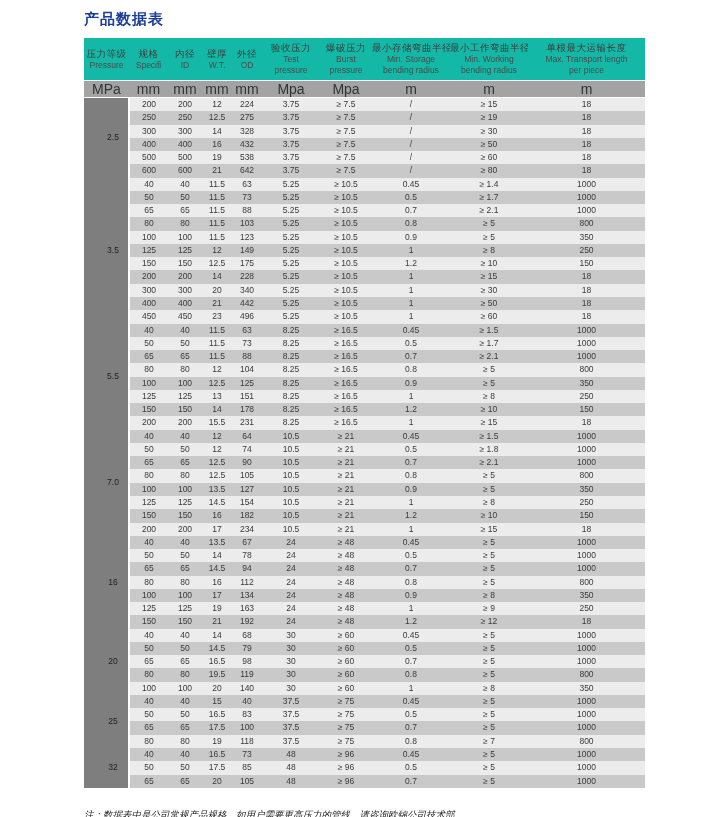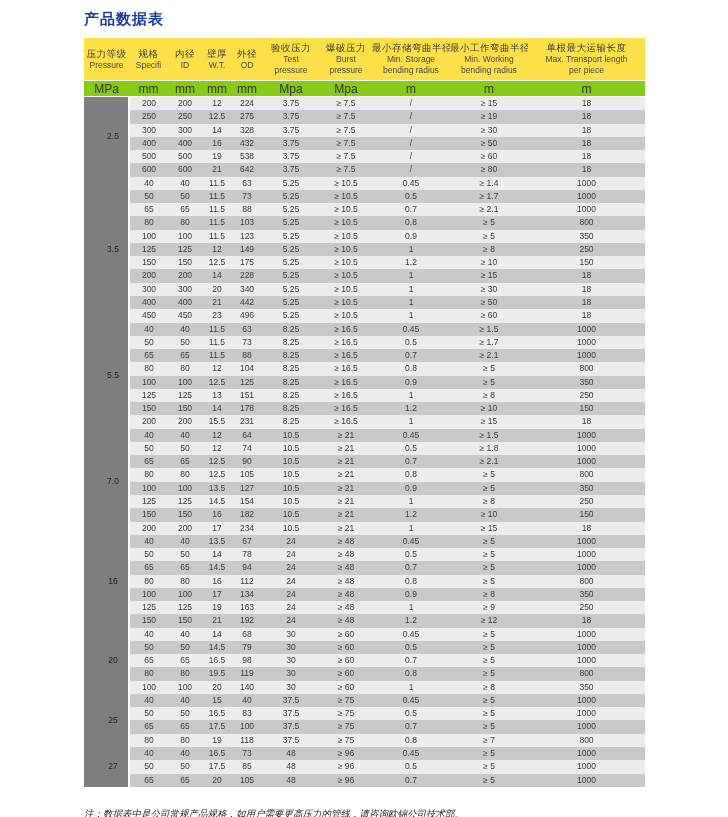--- a/index.html
+++ b/index.html
@@ -3,26 +3,26 @@
 <meta charset="utf-8">
 <style>
   html,body{margin:0;padding:0;background:#ffffff;}
   body{width:728px;height:817px;position:relative;overflow:hidden;
        font-family:"Liberation Sans","DejaVu Sans",sans-serif;color:#3b3b3b;}
   .page{position:absolute;left:84px;top:8px;width:444px;}
   .title{font-size:15px;font-weight:bold;color:#1b3e9b;letter-spacing:1px;margin:2px 0 9px 0;}
   table.data-table{border-collapse:collapse;table-layout:fixed;width:561px;}
   table.data-table th,table.data-table td{
       padding:0;text-align:center;vertical-align:middle;overflow:hidden;white-space:nowrap;}
-  thead th{background:#fde047;border-bottom:1px solid #ffffff;
+  thead th{background:#14b8a6;border-bottom:1px solid #ffffff;
       font-weight:normal;color:#3c3c3c;height:42px;}
   thead .zh{display:block;font-size:9.5px;line-height:12px;letter-spacing:0.5px;}
   thead .en{display:block;font-size:8.5px;line-height:11px;color:#4a4a4a;}
   thead .en:empty{display:none;}
-  tr.units td{background:#84cc16;height:15px;font-size:12px;color:#333;
+  tr.units td{background:#a3a3a3;height:15px;font-size:14px;color:#333;
       border-bottom:1px solid #ffffff;}
   tbody td{height:13.27px;font-size:8.5px;line-height:13.27px;color:#3a3a3a;}
   tbody tr.light td{background:#ececec;}
   tbody tr.dark  td{background:#c9c9c9;}
   tbody td.pcell{background:#7e7e7e !important;color:#1f1f1f;
       border-right:2px solid #ffffff;font-size:8.5px;padding-left:14px;}
   .notes{margin-top:22px;font-style:italic;}
   .note-zh{font-family:"Liberation Serif","DejaVu Serif",serif;font-size:9.5px;
       line-height:11px;color:#222;}
   .note-en{font-family:"Liberation Serif","DejaVu Serif",serif;font-size:10px;
@@ -654,21 +654,21 @@
           <td>80</td>
           <td>19</td>
           <td>118</td>
           <td>37.5</td>
           <td>≥ 75</td>
           <td>0.8</td>
           <td>≥ 7</td>
           <td>800</td>
         </tr>
         <tr class="dark">
-          <td class="pcell" rowspan="3">27</td>
+          <td class="pcell" rowspan="3">32</td>
           <td>40</td>
           <td>40</td>
           <td>16.5</td>
           <td>73</td>
           <td>48</td>
           <td>≥ 96</td>
           <td>0.45</td>
           <td>≥ 5</td>
           <td>1000</td>
         </tr>

